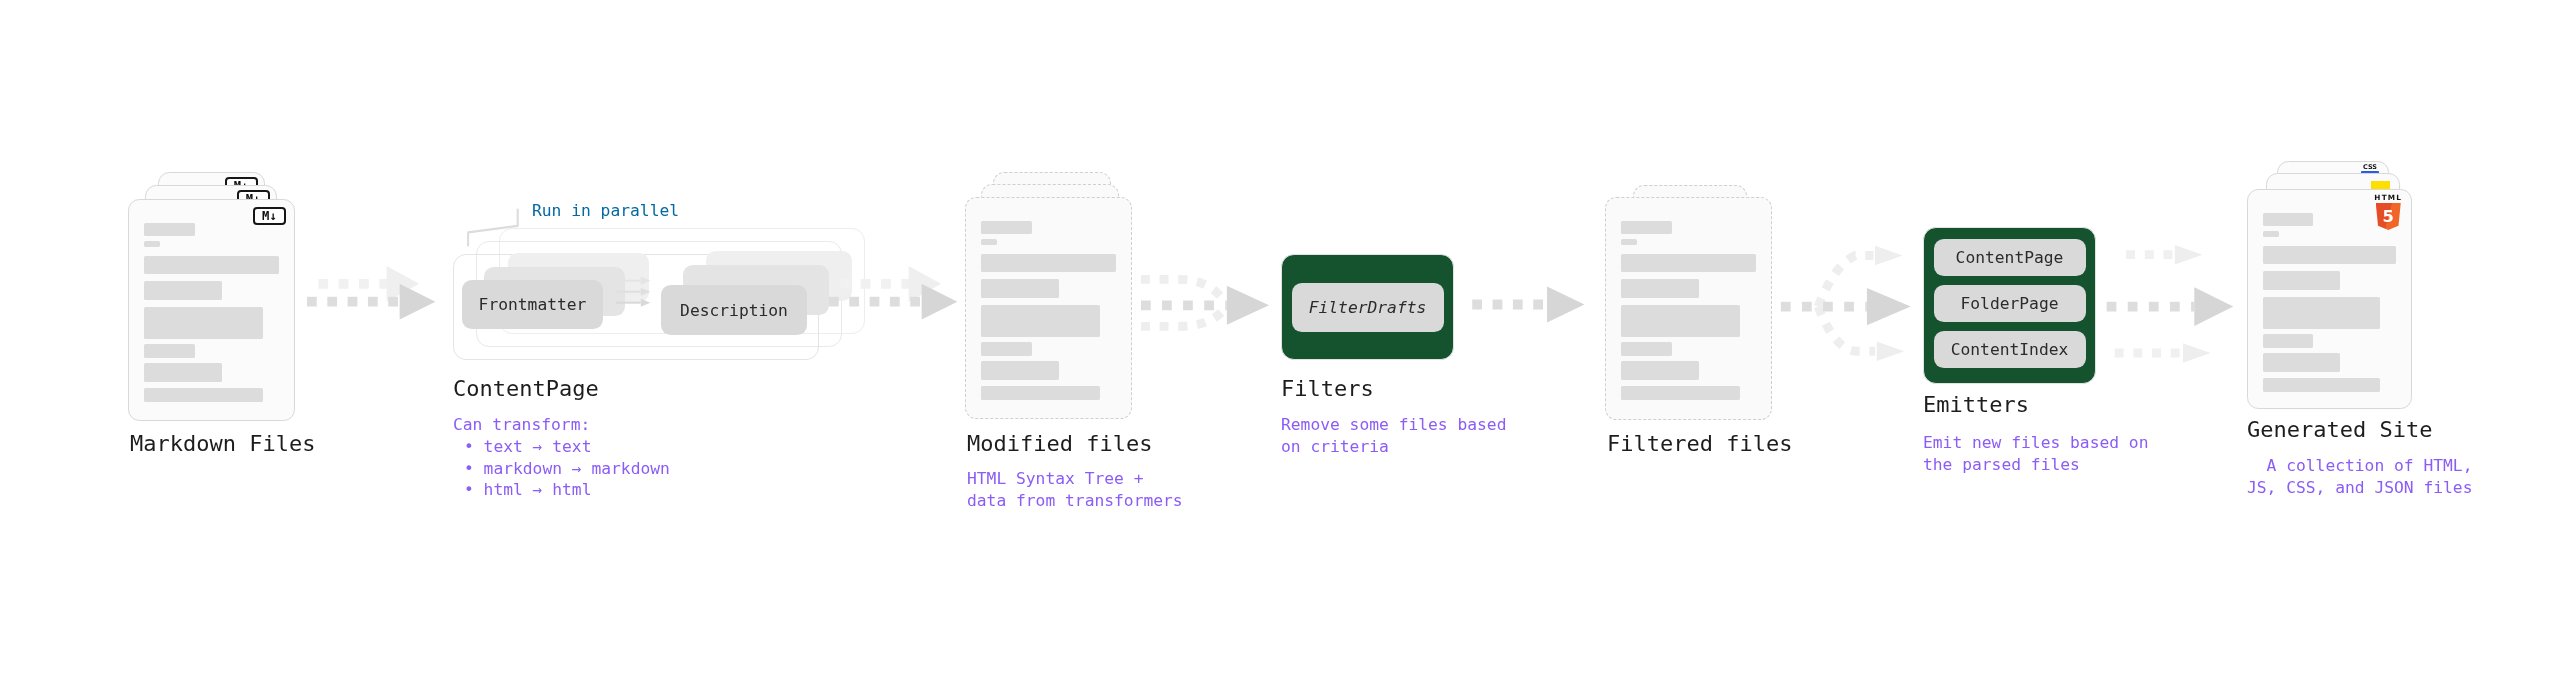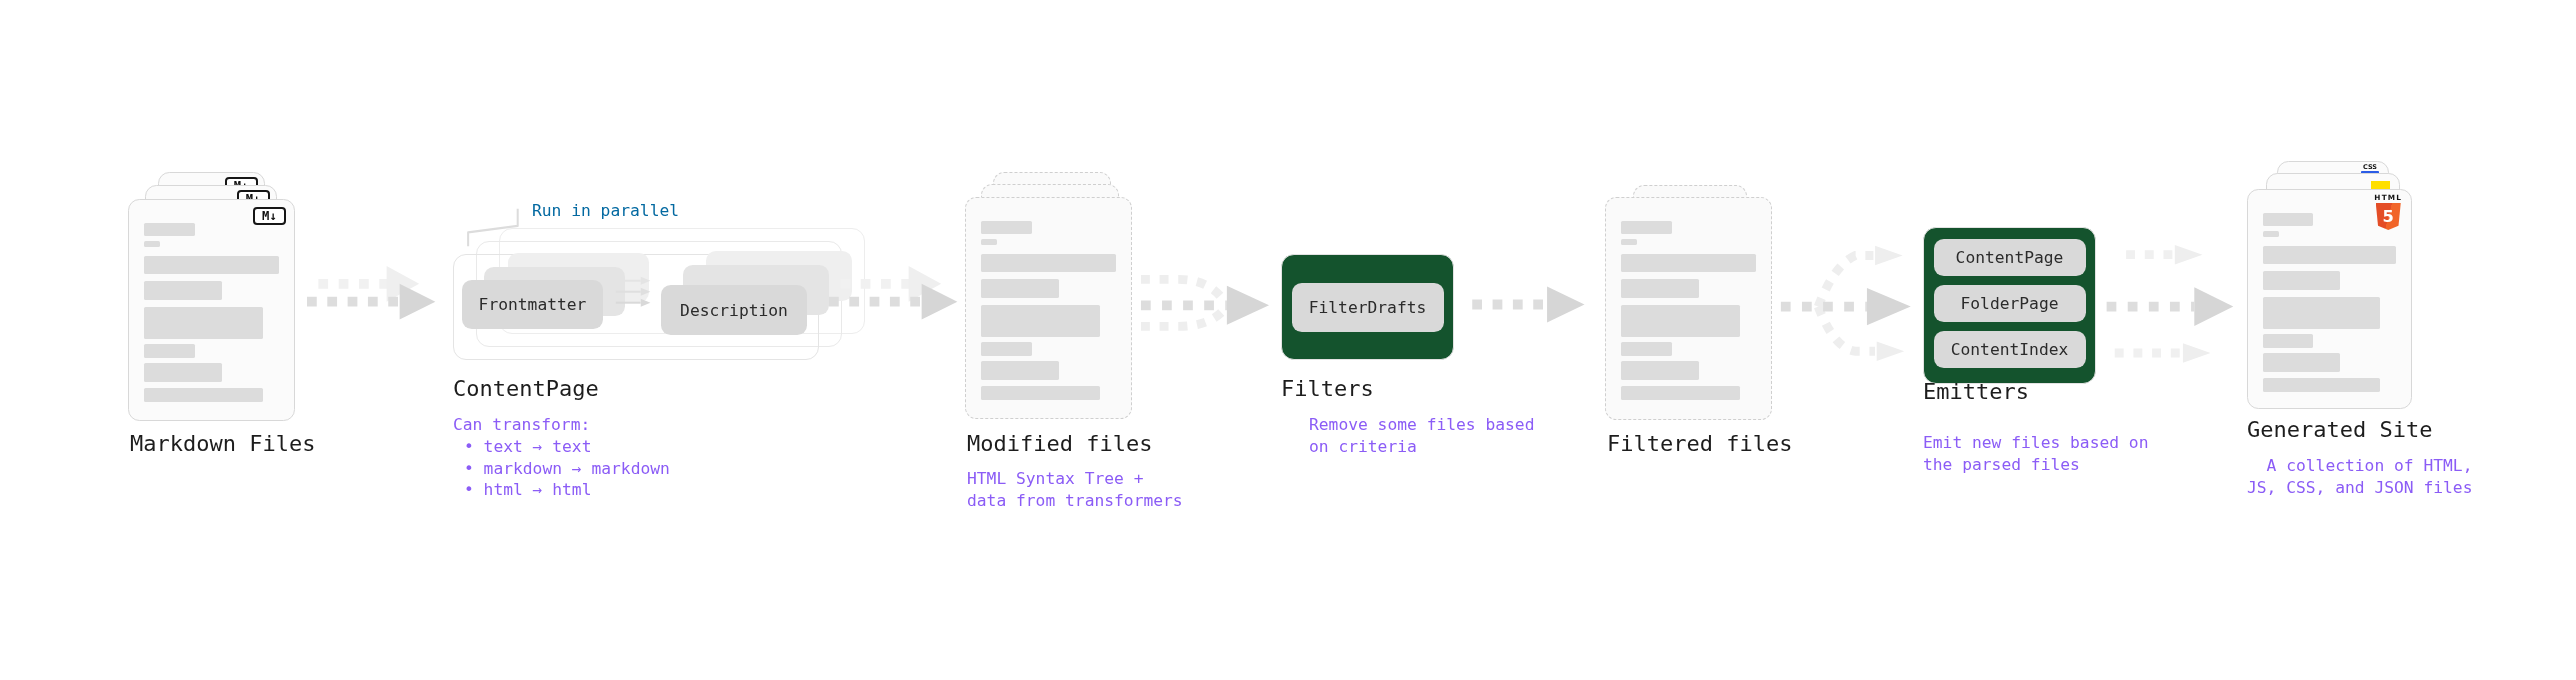--- a/index.html
+++ b/index.html
@@ -54,21 +54,21 @@
   .panel{position:absolute;background:#14532d;border:1.6px solid #e2e2e2;
             border-radius:13px;box-sizing:border-box;}
   .chip{position:absolute;background:#d9d9d9;border-radius:9.8px;
             display:flex;align-items:center;justify-content:center;
             font-size:16.3px;color:#2b2b2b;box-sizing:border-box;}
   .chip.ghost1{background:#e4e4e4;}
   .chip.ghost2{background:#efefef;}
   .emitter-panel{display:flex;flex-direction:column;align-items:center;
             padding-top:10.6px;gap:9px;}
   .emitter-panel .chip{position:static;width:152px;height:37px;}
-  .filters-panel{display:flex;align-items:center;justify-content:center;}
+  .filters-panel{display:flex;align-items:center;justify-content:center;font-style:italic;}
   .filters-panel .chip{position:static;width:152px;height:49px;}
 
   
   .node-label{position:absolute;font-size:22px;line-height:24.4px;color:#1d1d1d;white-space:nowrap;}
   .node-desc{position:absolute;font-size:16.3px;line-height:22px;color:#8b5cf6;white-space:pre-line;}
   .callout{position:absolute;font-size:16.3px;color:#0369a1;white-space:nowrap;}
   .abs{position:absolute;}
 </style>
 </head>
 <body>
@@ -175,21 +175,21 @@
     <path d="M 6 72 H 52 Q 90 72 108 52" fill="none" stroke="#eeeeee" stroke-width="11" stroke-dasharray="11 12"></path>
     <line x1="6" y1="46" x2="112" y2="46" stroke="#dddddd" stroke-width="12" stroke-dasharray="12 14"></line>
     <polygon points="112,22 164,46 112,70" fill="#d6d6d6"></polygon>
   </svg>
 
   <div>
     <div class="panel filters-panel" style="left:1281px;top:254px;width:173px;height:106px;">
       <div class="chip">FilterDrafts</div>
     </div>
     <div class="node-label" style="left:1281px;top:377px;">Filters</div>
-    <div class="node-desc" style="left:1281px;top:414px;margin-left:28px;">Remove some files based
+    <div class="node-desc" style="left:1281px;top:414px;">Remove some files based
 on criteria</div>
   </div>
 
   <svg class="abs" style="left:1469px;top:280px;" width="122" height="49" viewBox="0 0 150 60">
     <line x1="4" y1="30" x2="98" y2="30" stroke="#dddddd" stroke-width="12" stroke-dasharray="12 13"></line>
     <polygon points="96,8 142,30 96,52" fill="#d6d6d6"></polygon>
   </svg>
 
   <div>
     <div class="doc-card dashed z2" style="left:1633px;top:185px;width:114px;height:46px;"></div>
@@ -216,21 +216,21 @@
     <line x1="6" y1="82" x2="112" y2="82" stroke="#dddddd" stroke-width="12" stroke-dasharray="12 14"></line>
     <polygon points="112,59 166,82 112,105" fill="#d6d6d6"></polygon>
   </svg>
 
   <div>
     <div class="panel emitter-panel" style="left:1923px;top:227px;width:173px;height:157px;">
       <div class="chip">ContentPage</div>
       <div class="chip">FolderPage</div>
       <div class="chip">ContentIndex</div>
     </div>
-    <div class="node-label" style="left:1923px;top:380px;">Emitters</div>
+    <div class="node-label" style="left:1923px;top:393px;">Emitters</div>
     <div class="node-desc" style="left:1923px;top:432px;">Emit new files based on
 the parsed files</div>
   </div>
 
   <svg class="abs" style="left:2105px;top:240px;" width="134" height="130" viewBox="0 0 165 160">
     <line x1="26" y1="18" x2="86" y2="18" stroke="#f0f0f0" stroke-width="11" stroke-dasharray="11 12"></line>
     <polygon points="86,6 120,18 86,30" fill="#eeeeee"></polygon>
     <line x1="2" y1="82" x2="110" y2="82" stroke="#dddddd" stroke-width="12" stroke-dasharray="12 14"></line>
     <polygon points="110,58 158,82 110,106" fill="#d6d6d6"></polygon>
     <line x1="12" y1="139" x2="96" y2="139" stroke="#f0f0f0" stroke-width="11" stroke-dasharray="11 12"></line>

